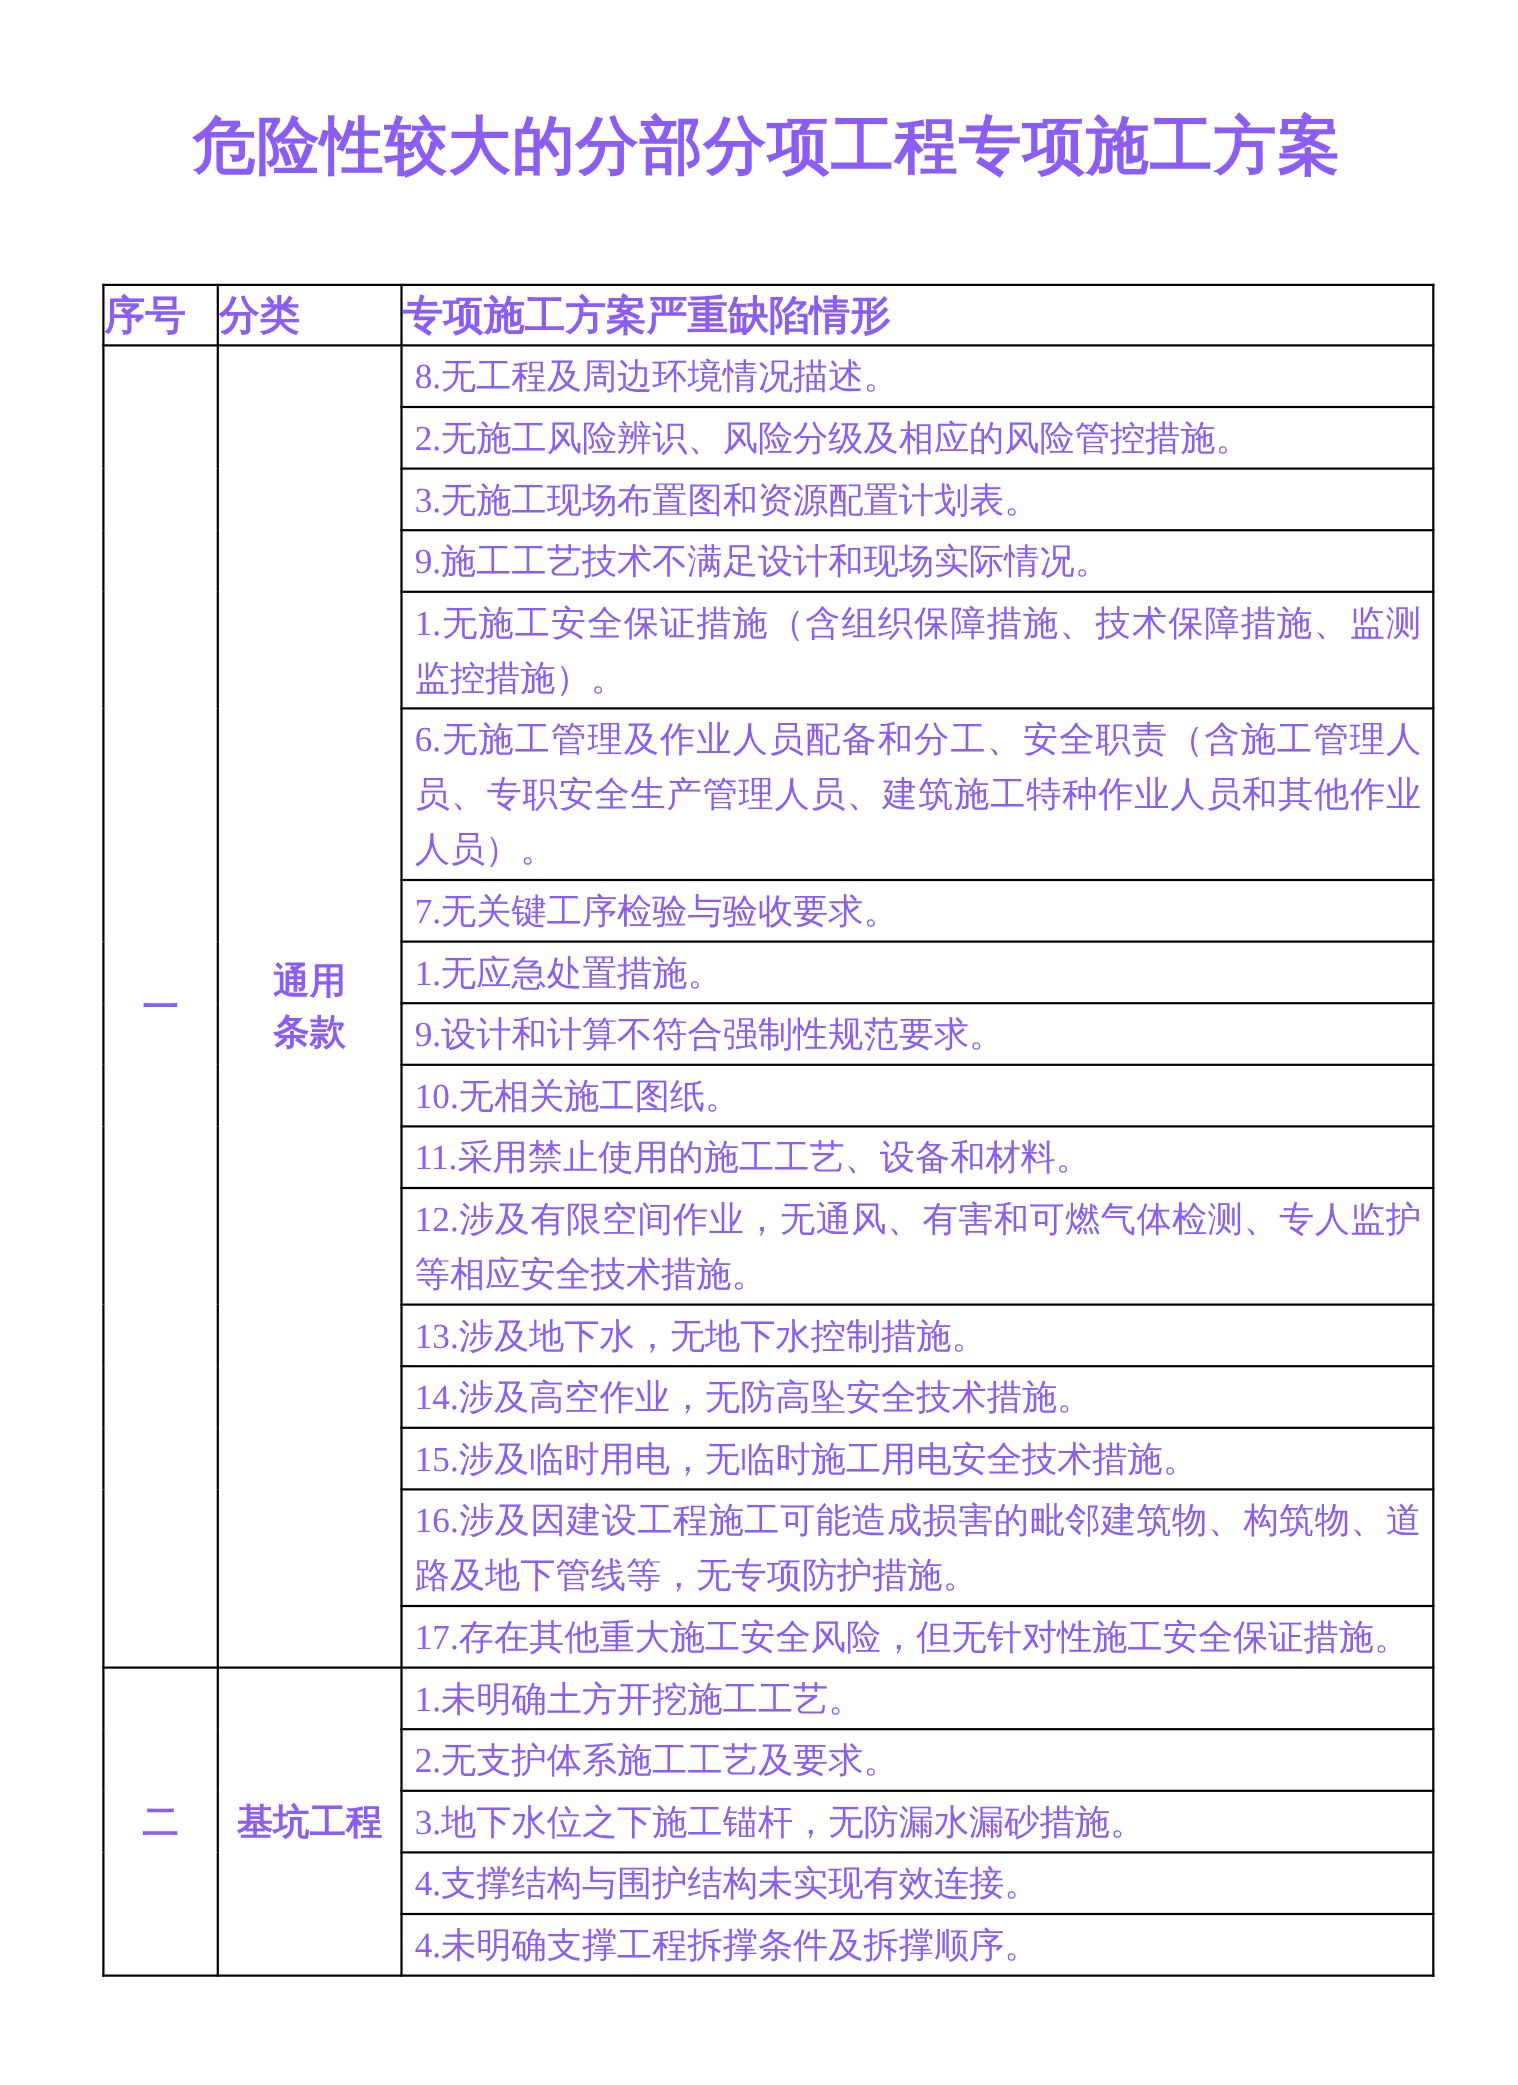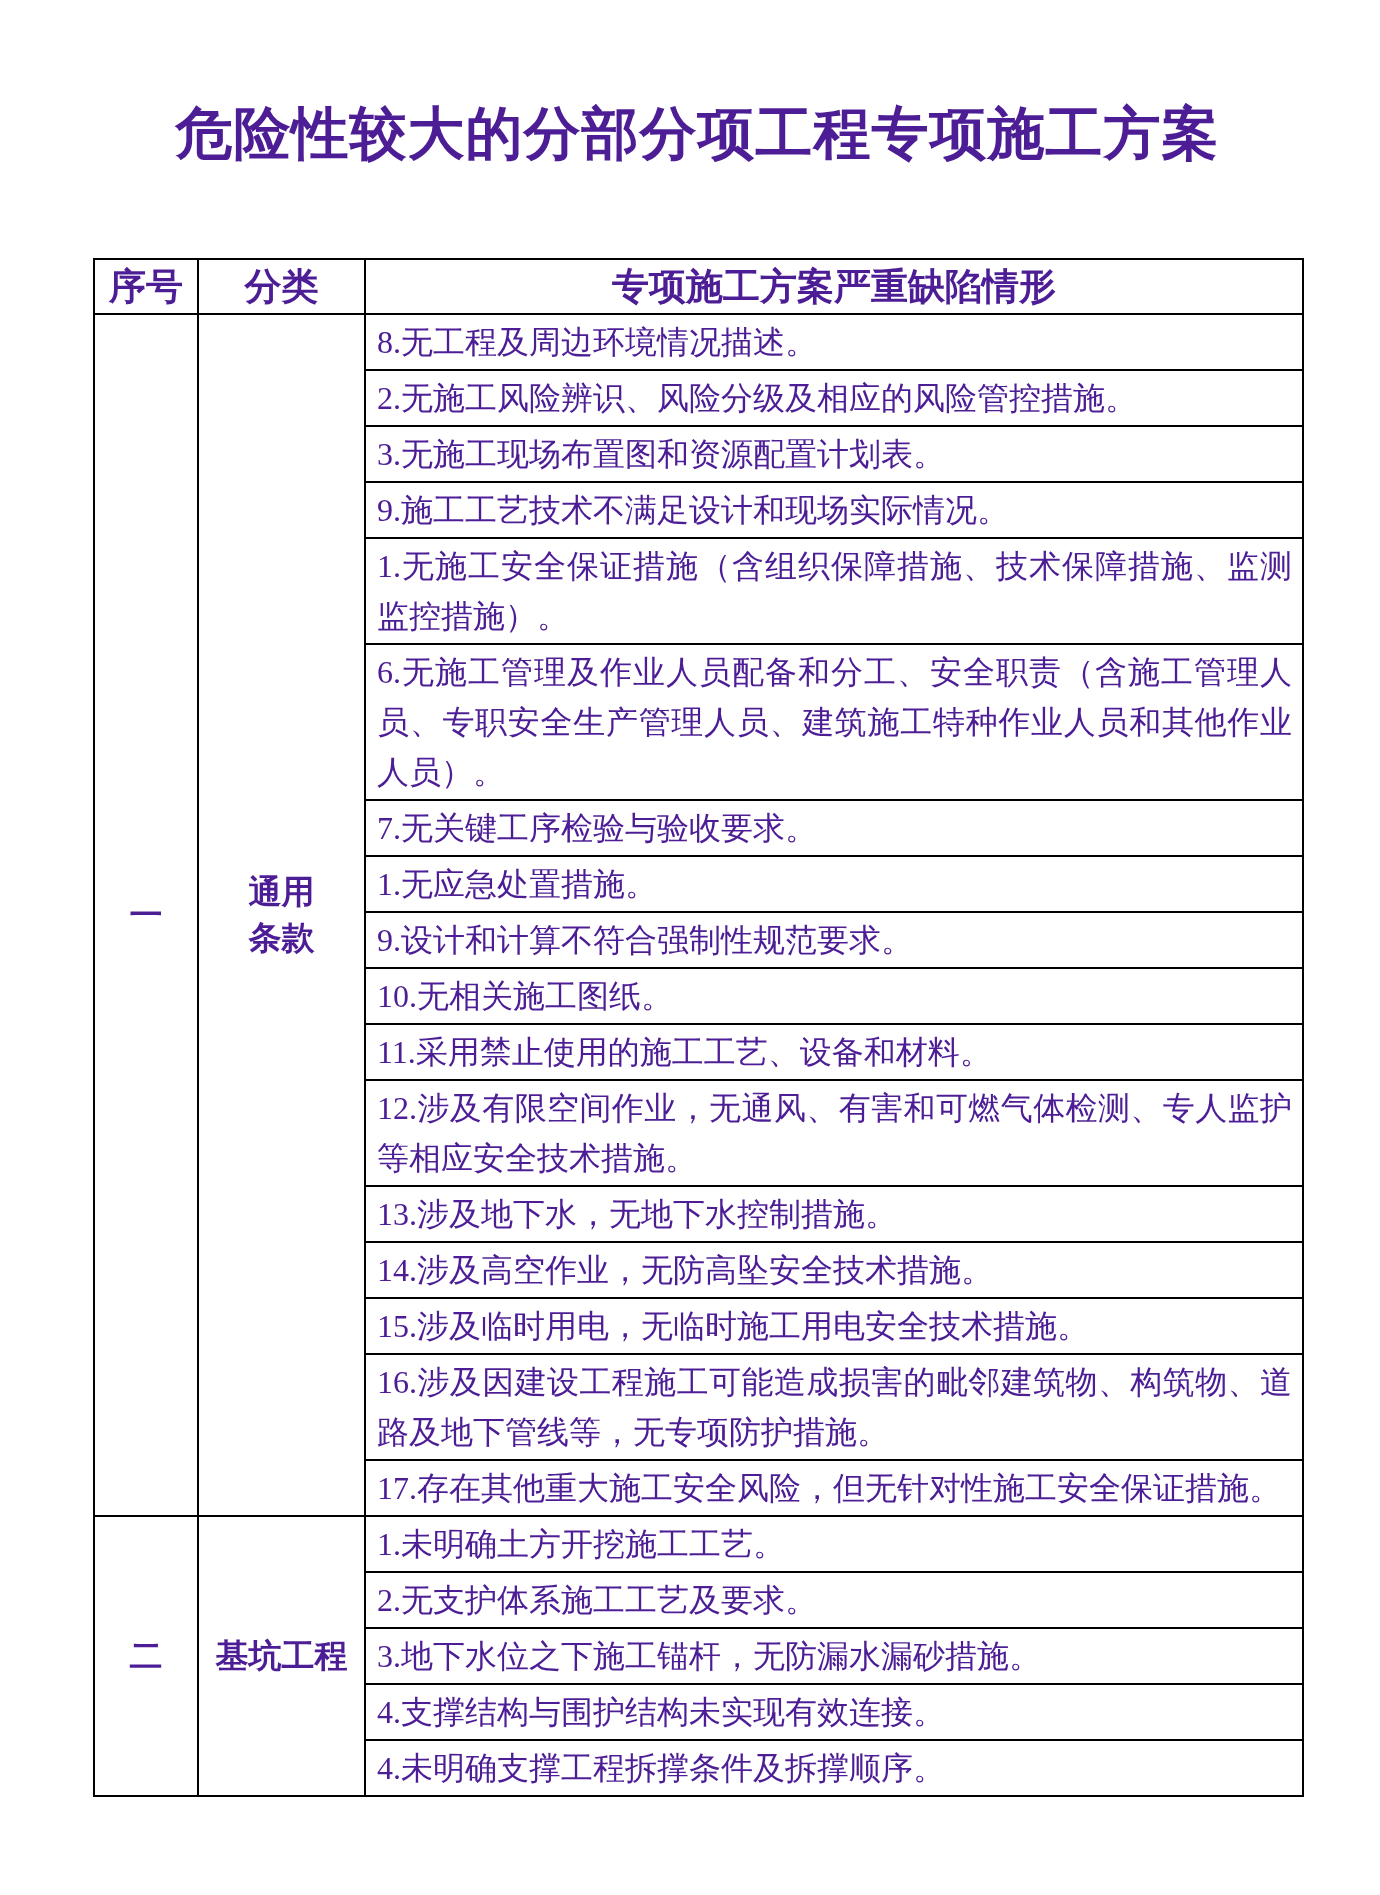--- a/index.html
+++ b/index.html
@@ -5,21 +5,21 @@
   html, body {
     margin: 0;
     padding: 0;
     background: #ffffff;
   }
   .page {
     position: relative;
     width: 1380px;
     height: 1895px;
     background: #ffffff;
-    color: #4c1d95;
+    color: #8b5cf6;
     font-family: "Liberation Serif", "DejaVu Serif", serif;
     overflow: hidden;
   }
   .title {
     padding-top: 96px;
     width: 1209px;
     margin-left: 93px;
     text-align: center;
     font-weight: bold;
     font-size: 57px;
@@ -39,21 +39,21 @@
   .defect-table th,
   .defect-table td {
     border: 2px solid #000000;
     background: #ffffff;
   }
   .defect-table th {
     font-family: "Liberation Sans", "DejaVu Sans", sans-serif;
     font-size: 37px;
     font-weight: bold;
     height: 53px;
-    text-align: center;
+    text-align: left;
     vertical-align: middle;
     padding: 0;
   }
   td.index-cell,
   td.category-cell {
     font-family: "Liberation Sans", "DejaVu Sans", sans-serif;
     font-size: 33px;
     font-weight: bold;
     text-align: center;
     vertical-align: middle;

